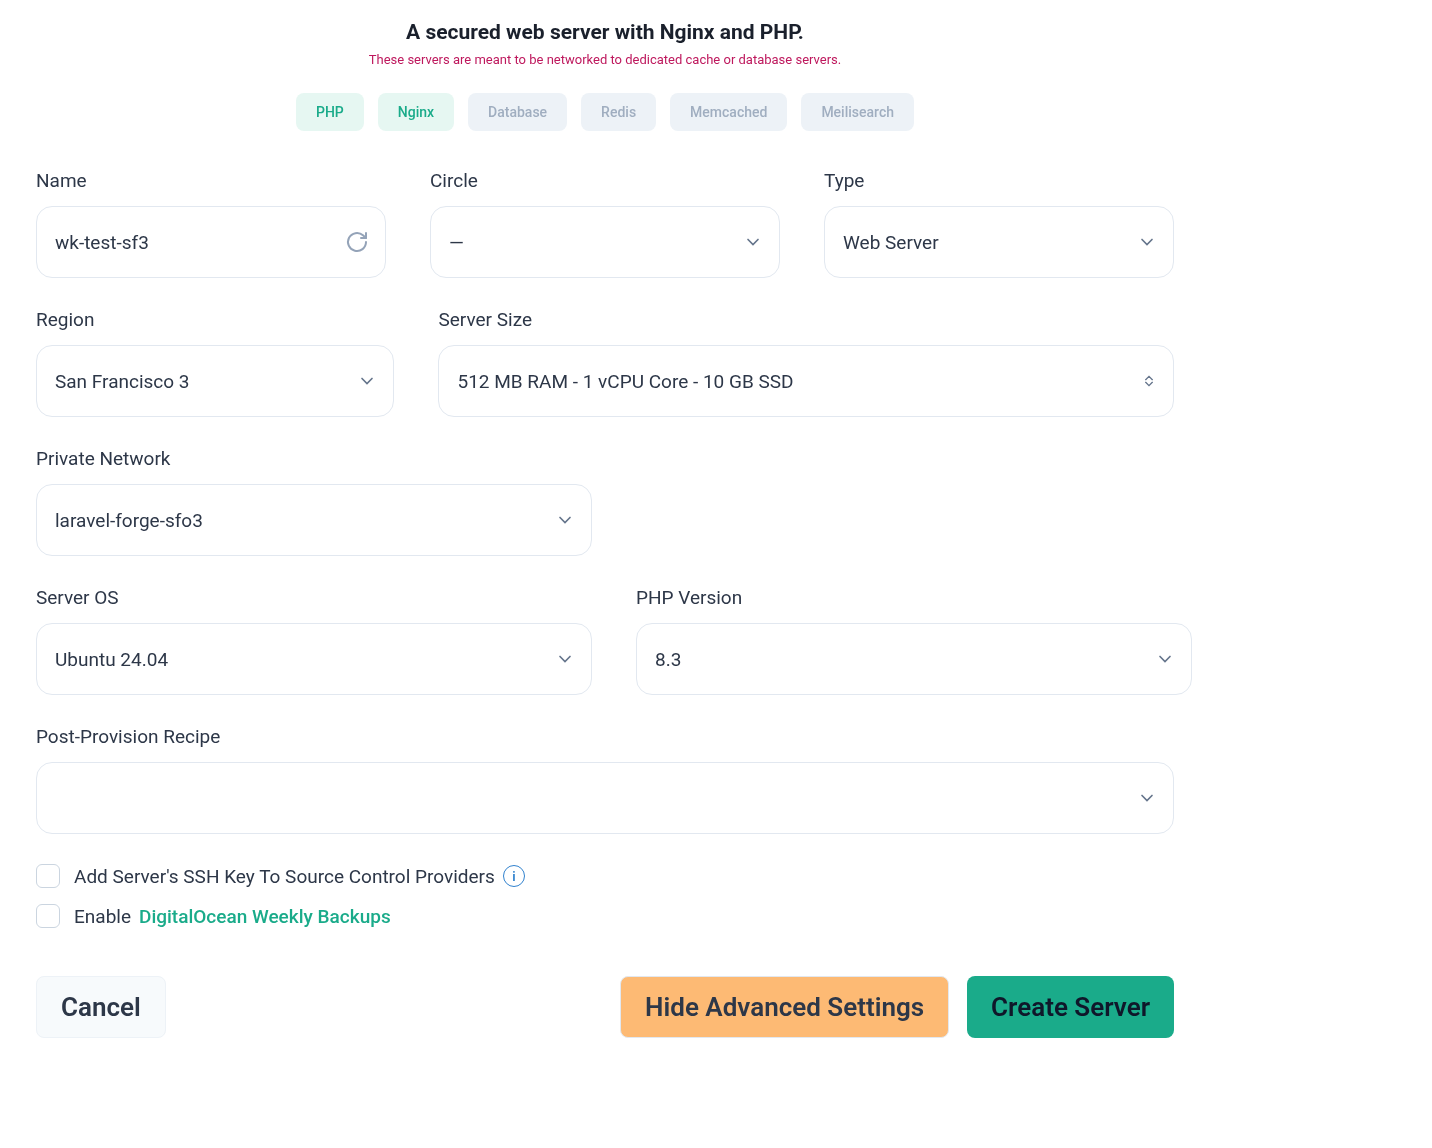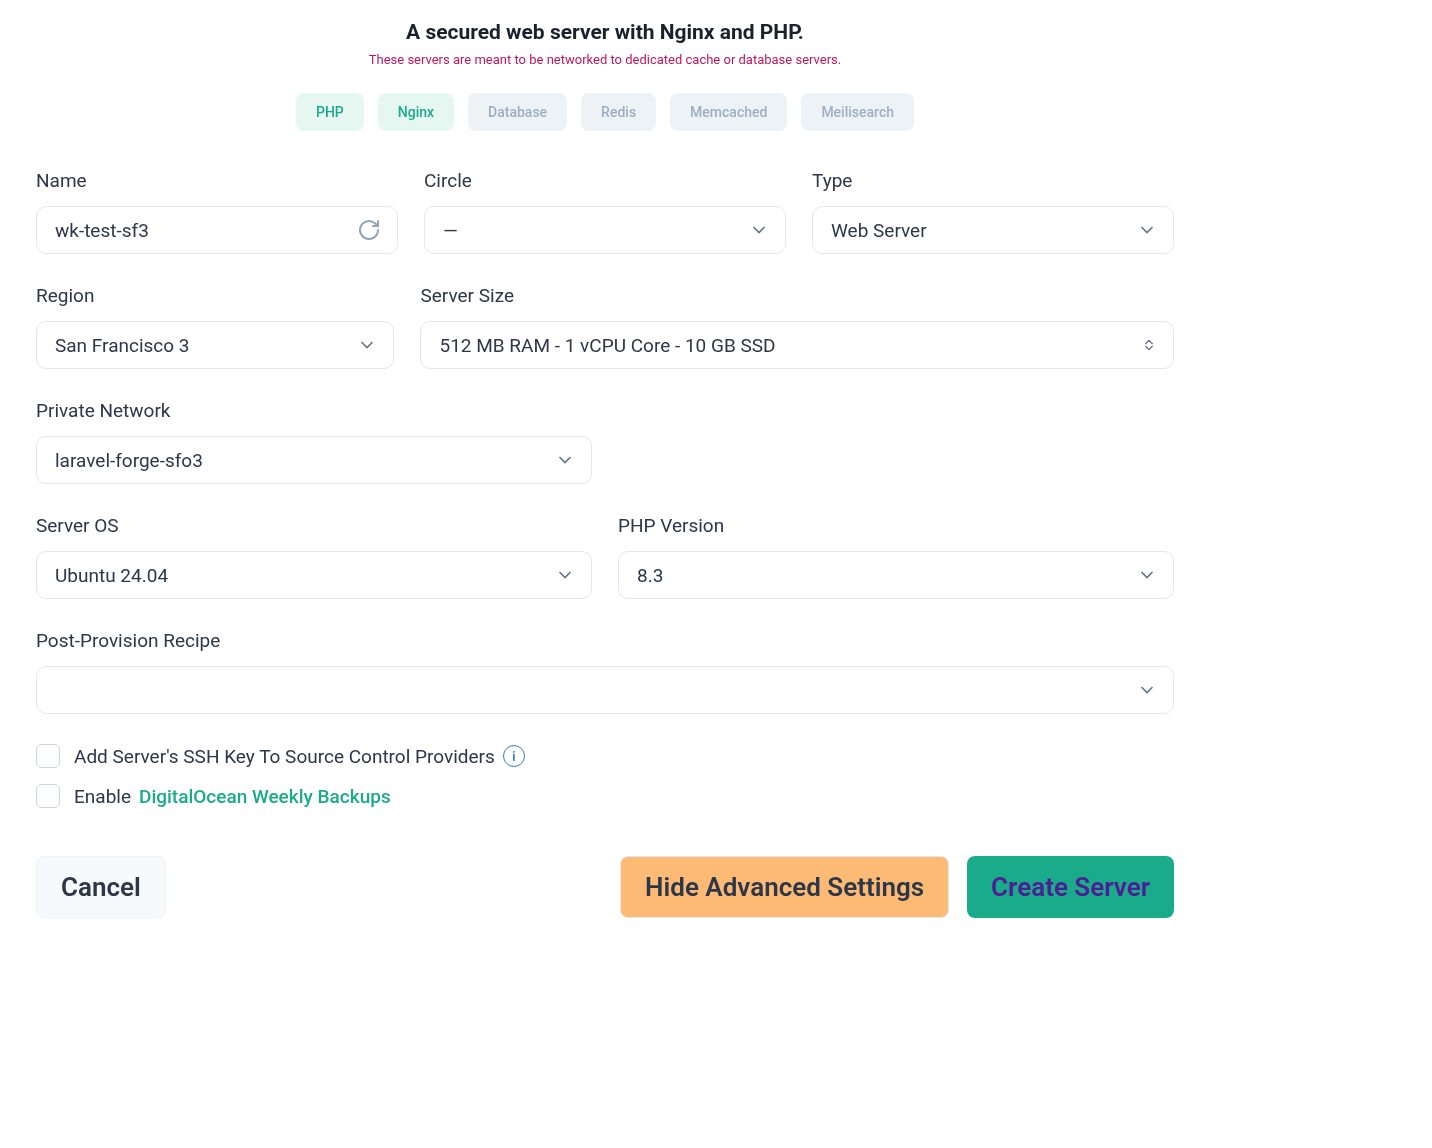--- a/index.html
+++ b/index.html
@@ -17,30 +17,30 @@
   .tag {
     padding: 11px 20px;
     border-radius: 8px;
     font-size: 14px;
     font-weight: 500;
     background: #edf2f7;
     color: #a0aec0;
     cursor: default;
   }
   .tag.active { background: #e6f7f2; color: #1aab8a; }
-  .form-row { display: flex; gap: 26px; margin-bottom: 30px; }
+  .form-row { display: flex; gap: 44px; margin-bottom: 30px; }
   .form-col { flex: 1; display: flex; flex-direction: column; }
   .form-col.half { flex: 0 0 calc(50% - 13px); }
   .form-col.full { flex: 0 0 100%; }
   .label { font-size: 19px; color: #2d3748; margin-bottom: 14px; font-weight: 400; }
   .input-wrap {
     position: relative;
     border: 1px solid #e2e8f0;
-    border-radius: 10px;
-    height: 48px;
+    border-radius: 16px;
+    height: 72px;
     display: flex;
     align-items: center;
     padding: 0 18px;
     background: #fff;
   }
   .input-text {
     border: none;
     outline: none;
     font-size: 19px;
     color: #2d3748;
@@ -64,21 +64,21 @@
     display: inline-flex; align-items: center; justify-content: center;
     color: #3182ce; font-size: 13px; font-weight: 600; font-style: normal;
   }
   .footer { display: flex; justify-content: space-between; align-items: center; margin-top: 48px; padding-left:0; padding-right:0;}
   .btn {
     padding: 15px 24px; border-radius: 8px; font-size: 26px; font-weight: 600;
     border: none; cursor: pointer; font-family: inherit;
   }
   .btn-cancel { background: #f7fafc; color: #2d3748; border: 1px solid #edf2f7; }
   .btn-secondary { background: #fdba74; color: #2d3748; border: 1px solid #e2e8f0; }
-  .btn-primary { background: #1aab8a; color: #4c1d95; text-align: right; }
+  .btn-primary { background: #1aab8a; color: #0f172a; text-align: right; }
   .footer-right { display: flex; gap: 18px; }
 </style>
 </head>
 <body>
 
 <div class="header">
   <div class="title">A secured web server with Nginx and PHP.</div>
   <div class="subtitle">These servers are meant to be networked to dedicated cache or database servers.</div>
 </div>
 

